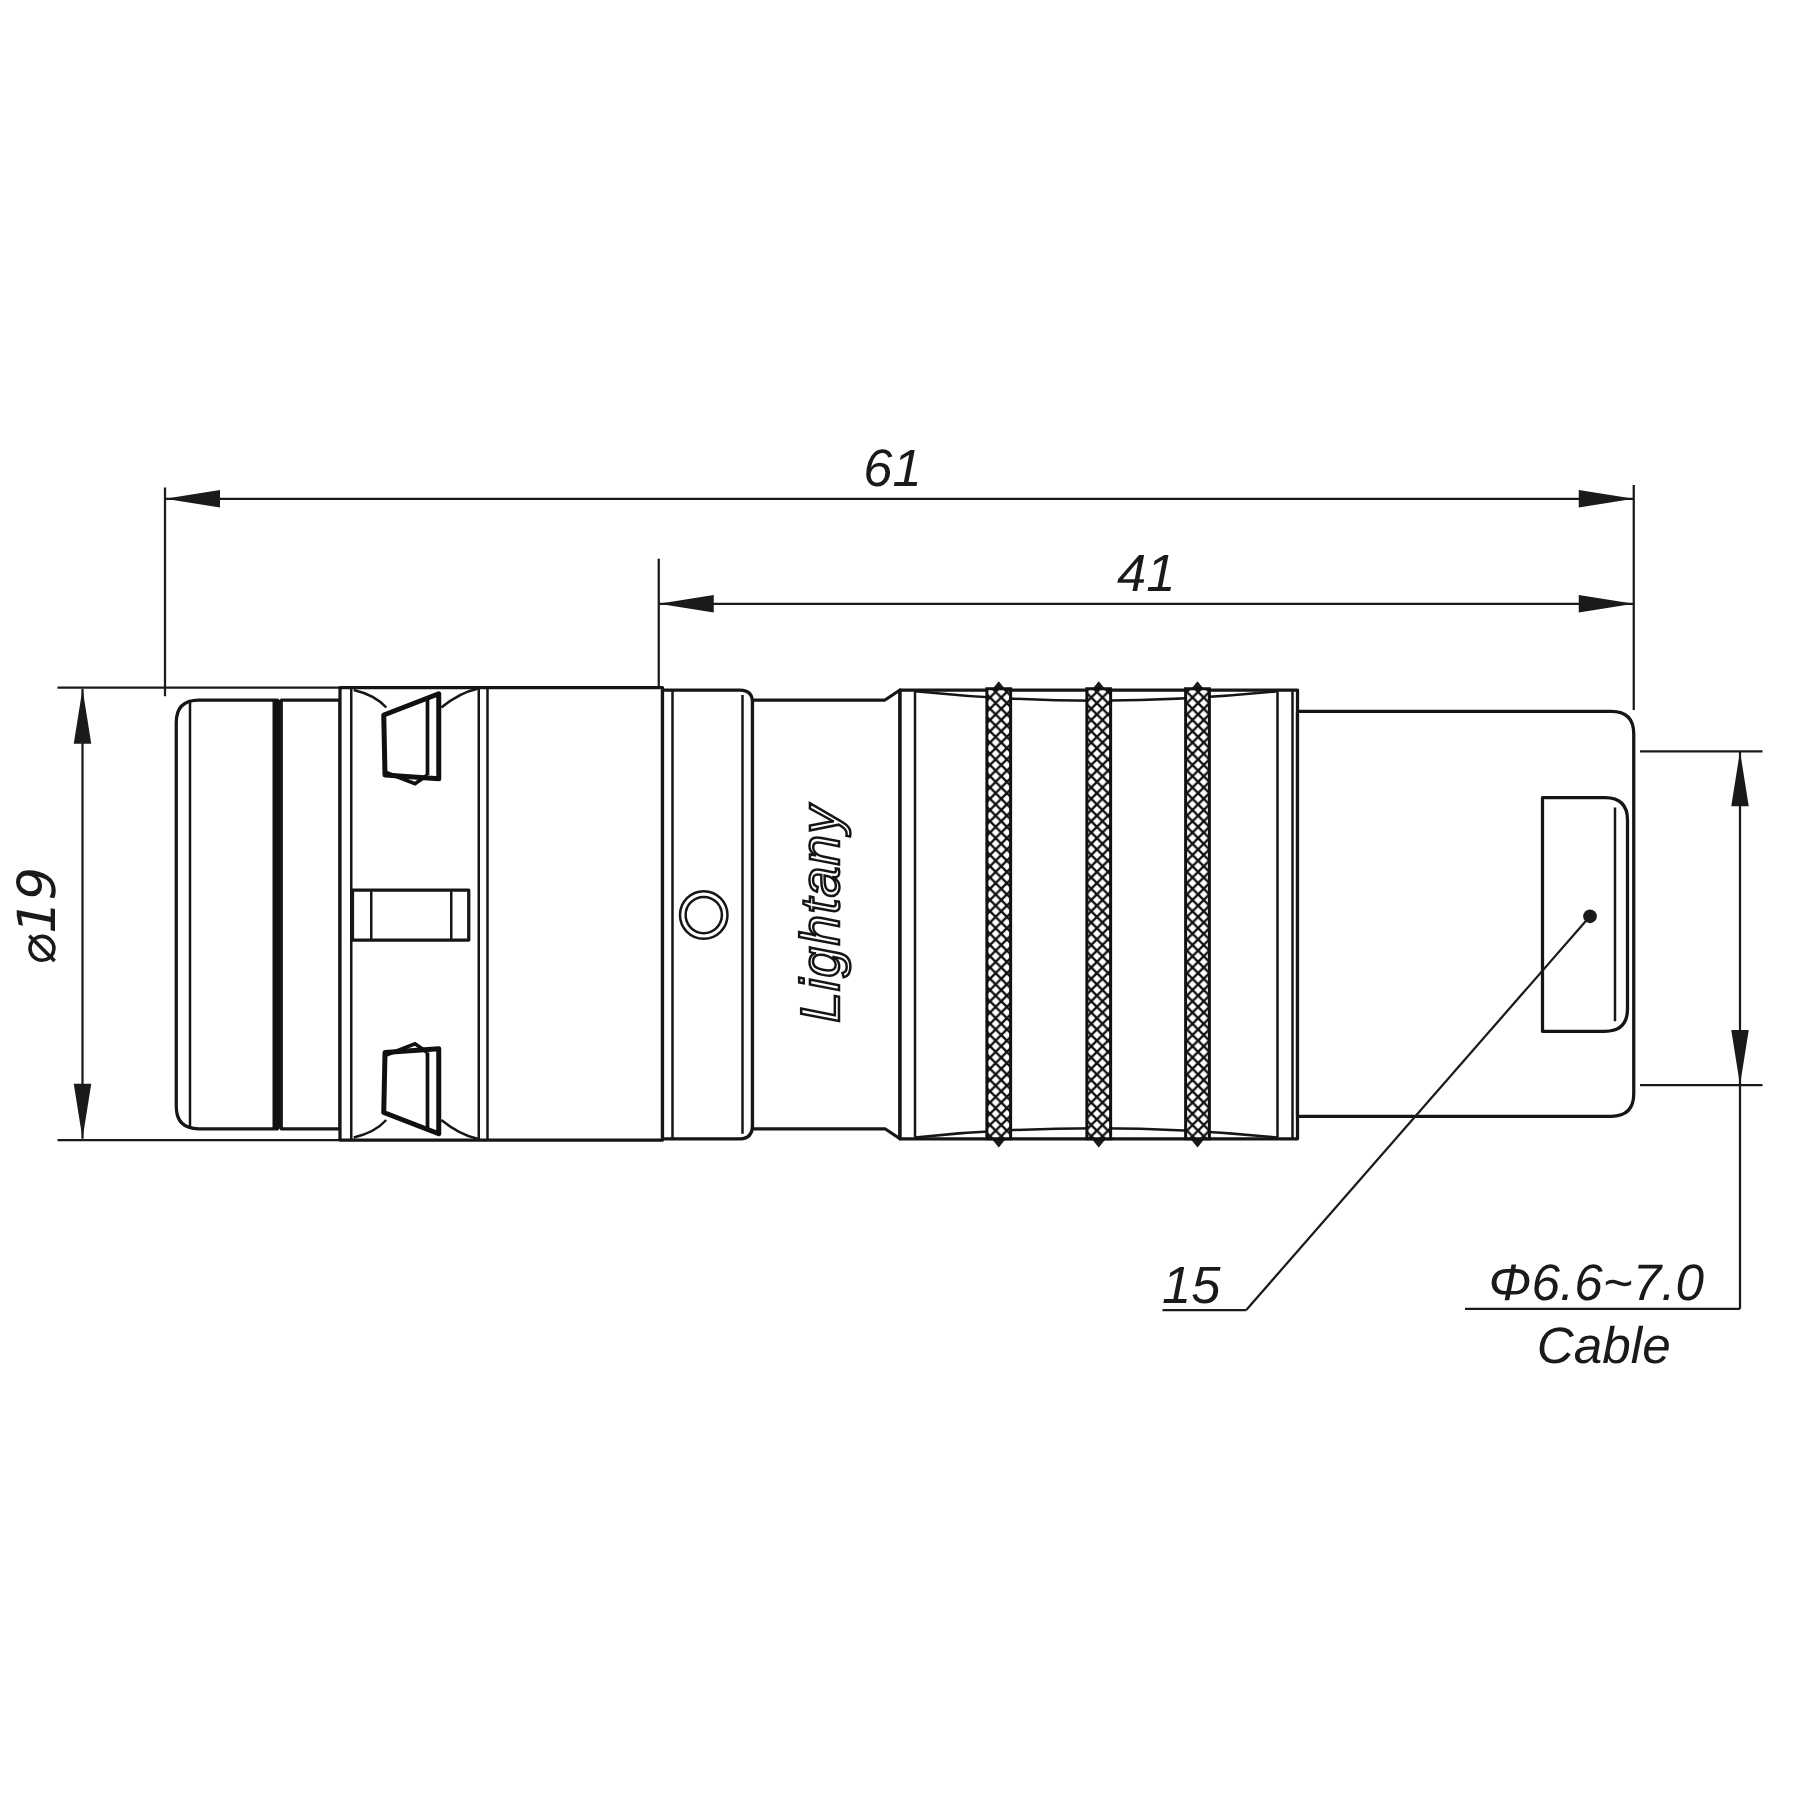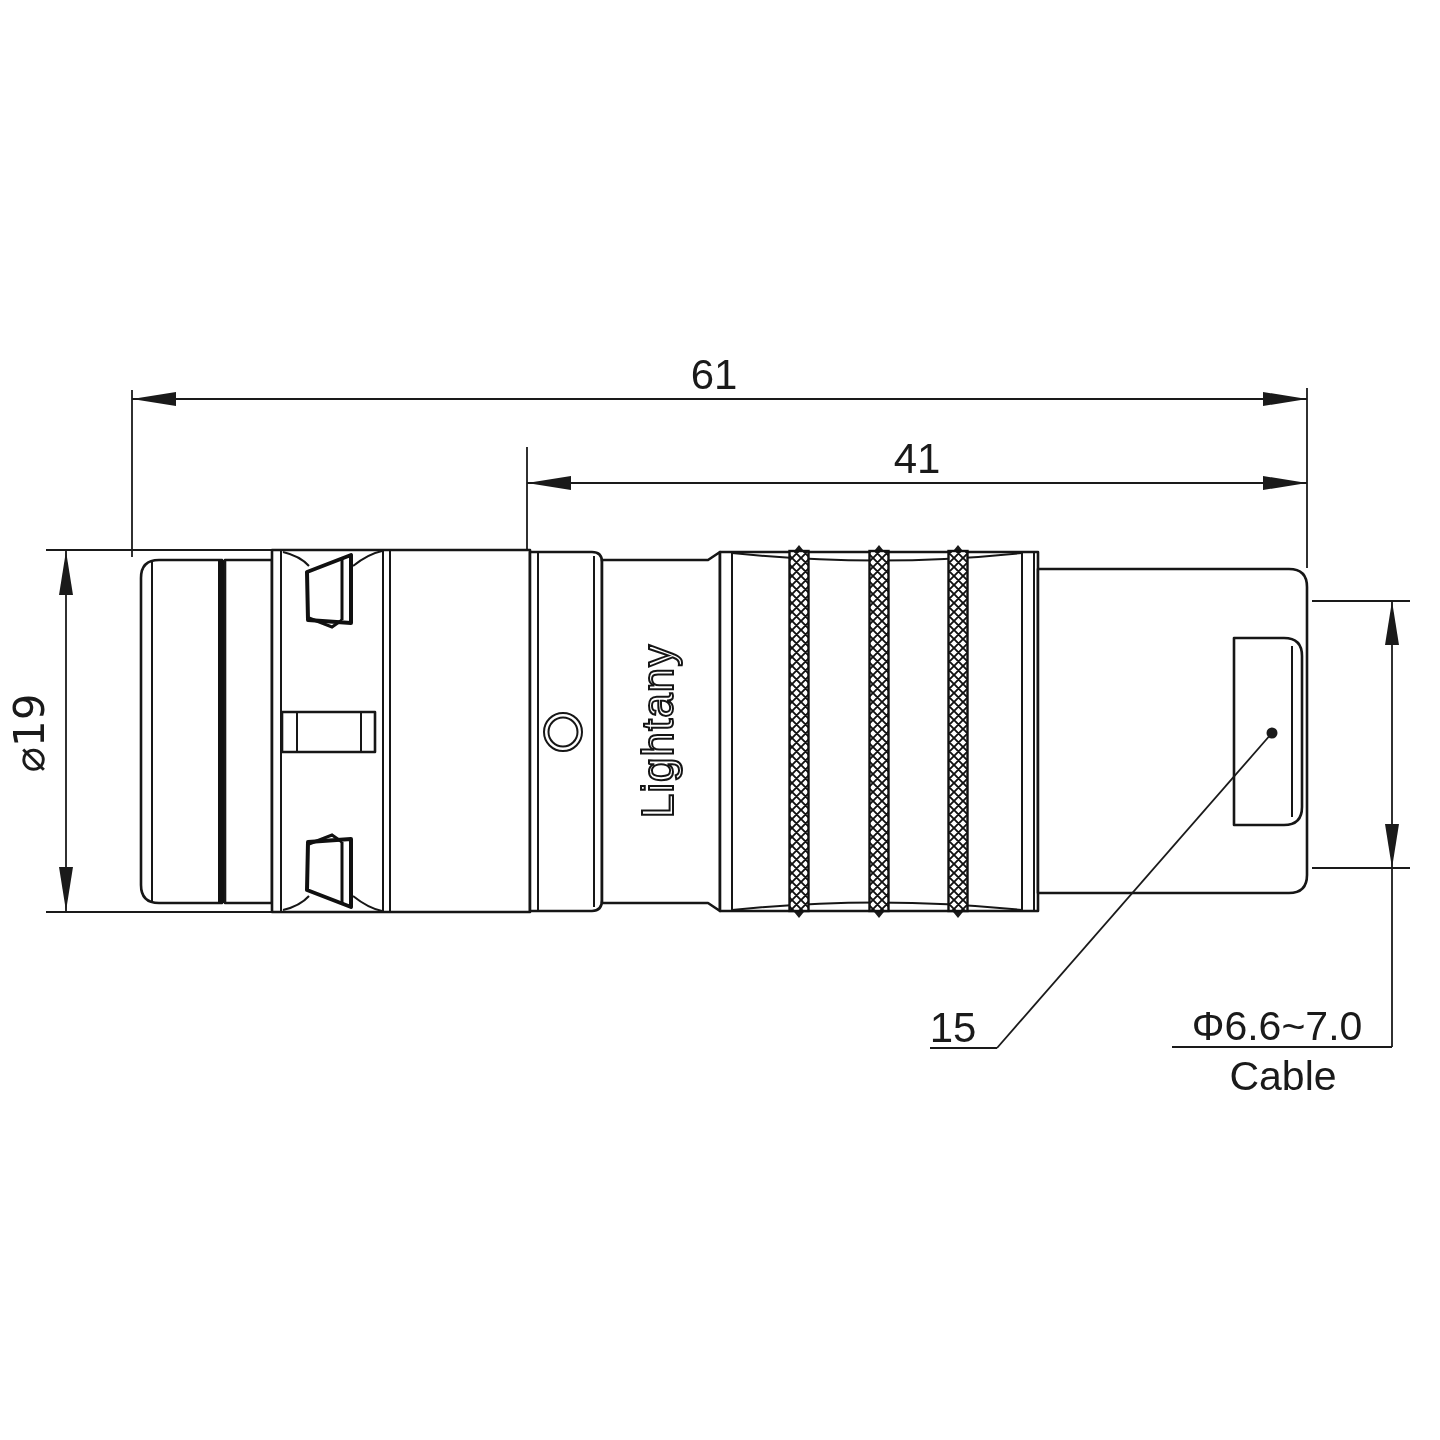--- a/index.html
+++ b/index.html
@@ -9,20 +9,21 @@
     width: 1440px;
     height: 1440px;
     overflow: hidden;
   }
   .canvas {
     position: relative;
     width: 1440px;
     height: 1440px;
     background: #ffffff;
     font-family: "Liberation Sans", sans-serif;
+    font-style: italic;
   }
   svg { display: block; }
   text {
     font-family: "Liberation Sans", "DejaVu Sans", sans-serif;
     fill: #1a1a1a;
   }
   .dim-text { font-size: 42px; }
   .dia-text { font-family: "DejaVu Sans", "Liberation Sans", sans-serif; font-size: 42px; }
   .cable-text { font-size: 41px; }
   .brand-vertical {

